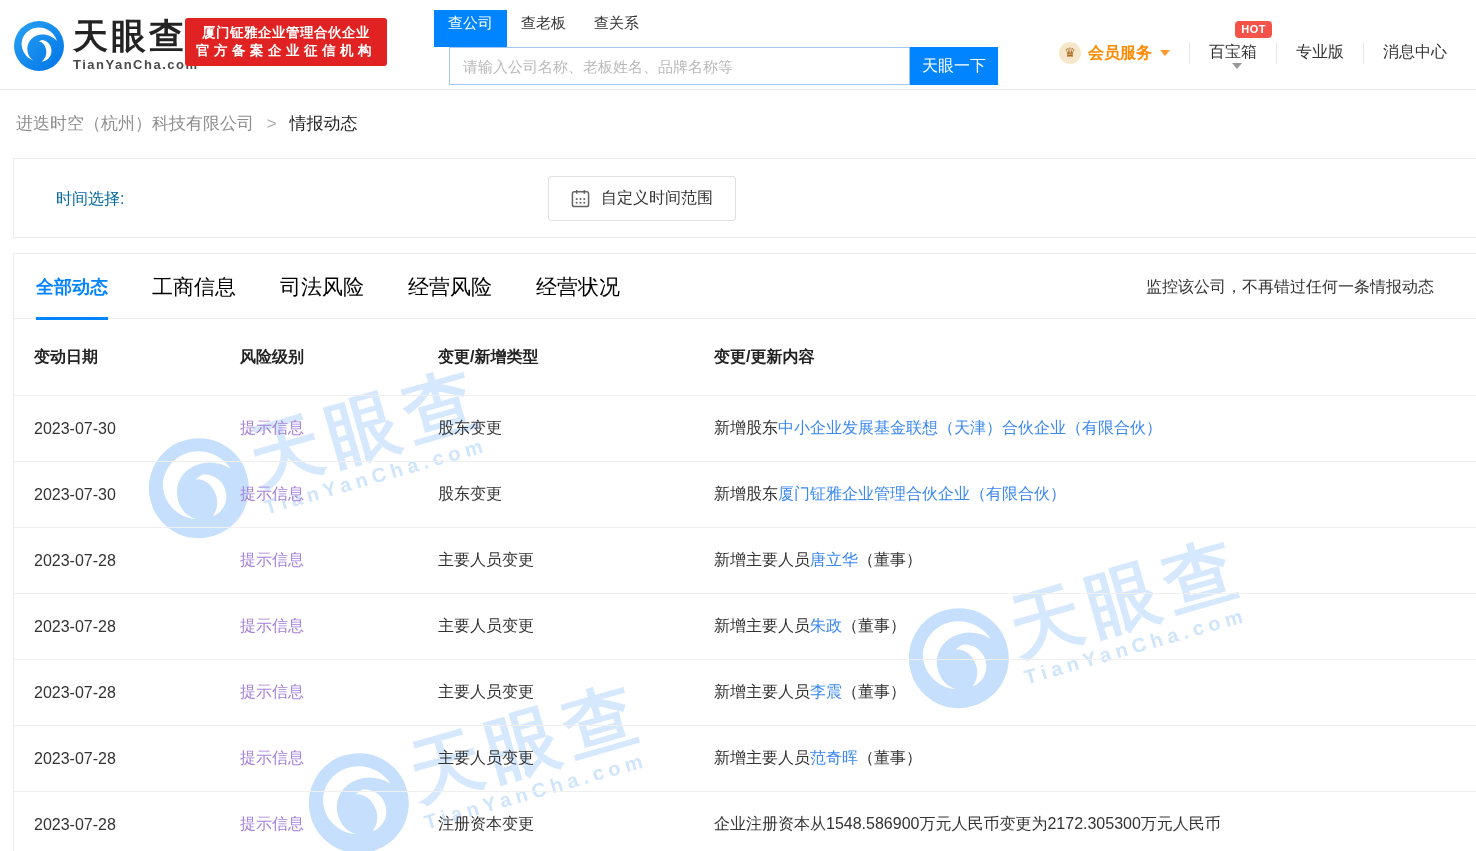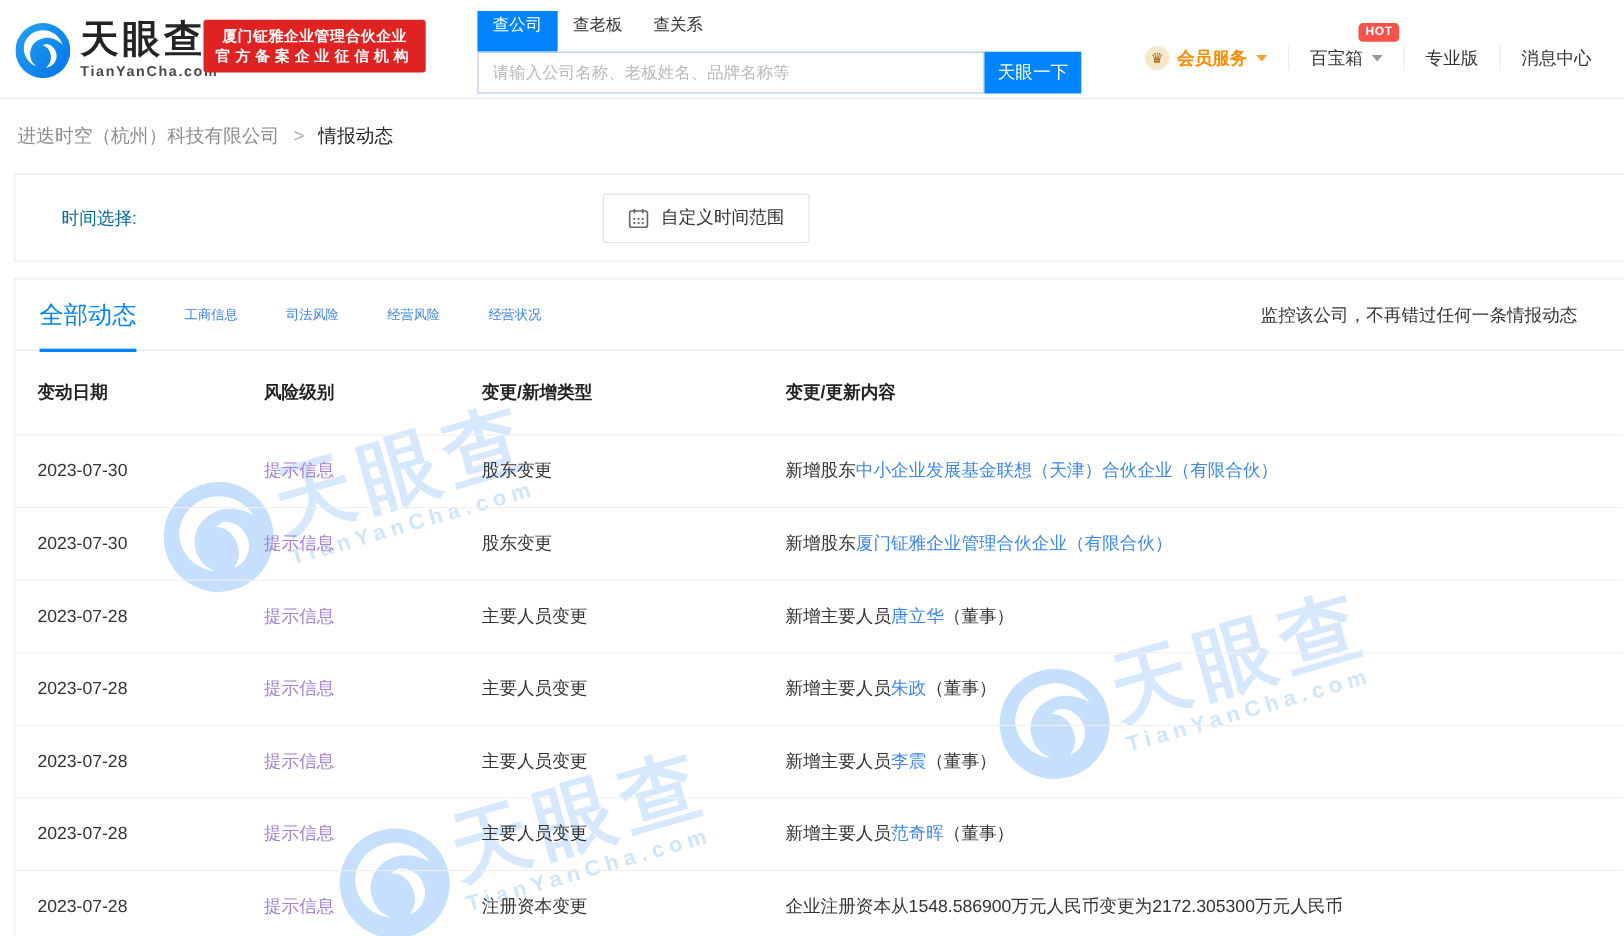--- a/index.html
+++ b/index.html
@@ -16,26 +16,26 @@
   .logo-name { font-size:35px; font-weight:900; color:#232323; letter-spacing:3px; line-height:1; font-family:"DejaVu Sans","Liberation Sans",sans-serif; }
   .logo-domain { font-size:13px; font-weight:bold; color:#4a4a4a; letter-spacing:1.5px; margin-top:3px; }
   .cert-badge { position:absolute; left:185px; top:18px; width:202px; height:48px; background:#e02222; border-radius:3px; color:#fff; text-align:center; padding-top:6px; }
   .cert-line1 { font-size:13.5px; font-weight:bold; letter-spacing:0.5px; line-height:18px; }
   .cert-line2 { font-size:13.5px; font-weight:bold; letter-spacing:4.5px; line-height:18px; }
   .search { position:absolute; left:434px; top:10px; }
   .search-tabs { display:flex; }
   .search-tab { height:37px; line-height:25px; padding:0 14px; font-size:15px; color:#333; cursor:pointer; }
   .search-tab.active { background:#0084ff; color:#fff; }
   .search-row { display:flex; }
-  .search-input { width:461px; height:38px; border:1px solid #a5c6f1; padding:0 13px; font-size:15px; color:#333; outline:none; font-family:inherit; }
+  .search-input { width:461px; height:38px; border:1px solid #a5c6f1; padding:0 13px; font-size:15px; color:#333; outline:none; font-family:inherit;margin-left:15px; }
   .search-input::placeholder { color:#b9b9b9; }
   .search-btn { width:88px; height:38px; background:#0084ff; border:none; color:#fff; font-size:16px; cursor:pointer; font-family:inherit; }
   .nav { position:absolute; right:10px; top:39px; display:flex; align-items:center; height:28px; }
   .nav-item { display:flex; align-items:center; padding:0 19px; font-size:16px; color:#333; cursor:pointer; position:relative; height:22px; }
-  .nav-item + .nav-item { border-left:1px solid #e8e8e8; }
+  .nav-item + .nav-item { border-left:1px solid #e8e8e8;flex-direction:column; }
   .nav-member { color:#ff8a00; font-weight:bold; }
   .crown { width:22px; height:22px; border-radius:50%; background:#f6e7cc; color:#a8671b; font-size:13px; text-align:center; line-height:22px; margin-right:7px; font-weight:normal; }
   .caret { width:0; height:0; border-left:5px solid transparent; border-right:5px solid transparent; border-top:6px solid #999; margin-left:8px; }
   .caret-orange { border-top-color:#ff9a2e; }
   .hot-badge { position:absolute; top:-21px; right:4px; background:#f4534a; color:#fff; font-size:11px; font-weight:bold; padding:2px 6px 3px; border-radius:4px; letter-spacing:0.5px; }
   
   .breadcrumb { position:absolute; top:112px; left:16px; font-size:17px; color:#8d8d8d; z-index:4; }
   .crumb-company { color:#8d8d8d; }
   .crumb-sep { margin:0 8px; color:#aaa; }
   .crumb-current { color:#242424; }
@@ -44,22 +44,22 @@
   .tf-label { position:absolute; left:42px; top:30px; font-size:16px; color:#0369a1; }
   .tf-options { position:absolute; left:159px; top:30px; display:flex; }
   .tf-option { font-size:16px; color:#333; margin-right:29px; cursor:pointer; }
   .tf-option.active { color:#0084ff; }
   .tf-custom { position:absolute; left:534px; top:17px; height:45px; padding:0 22px; background:#fff; border:1px solid #e0e0e0; border-radius:3px; display:flex; align-items:center; font-size:16px; color:#333; cursor:pointer; font-family:inherit; }
   .cal-icon { width:19px; height:19px; margin-right:11px; }
   
   .card-main { position:absolute; left:13px; top:253px; width:1470px; height:640px; background:#fff; border:1px solid #ebebeb; }
   .tabs-row { position:relative; height:65px; border-bottom:1px solid #ebebeb; z-index:2; }
   .tabs { position:absolute; left:22px; top:0; height:65px; display:flex; align-items:center; }
-  .tab { position:relative; height:65px; display:flex; align-items:center; font-size:12px; color:#3b82f6; margin-right:44px; cursor:pointer; }
-  .tab.active { color:#0084ff; font-weight:normal; font-size:22px; }
+  .tab { position:relative; height:65px; display:flex; align-items:center; font-size:21px; color:#000000; margin-right:44px; cursor:pointer; }
+  .tab.active { color:#0084ff; font-weight:bold; font-size:18px; }
   .tab.active::after { content:""; position:absolute; left:0; bottom:-1px; width:100%; height:3px; background:#0084ff; }
   .monitor { position:absolute; left:1132px; top:23px; font-size:16px; color:#333; white-space:nowrap; cursor:pointer; }
   .table { position:relative; z-index:2; }
   .thead, .trow { display:grid; grid-template-columns:206px 198px 276px 1fr; padding-left:20px; align-items:center; }
   .thead { height:76px; font-size:16px; font-weight:bold; color:#222; }
   .trow { height:66px; border-top:1px solid #efefef; font-size:16px; color:#333; }
   .risk { color:#a57fd9; cursor:pointer; }
   .link { color:#3a87f2; cursor:pointer; }
   
   .watermark { position:absolute; display:flex; align-items:center; transform:rotate(-16deg); z-index:1; pointer-events:none; }

